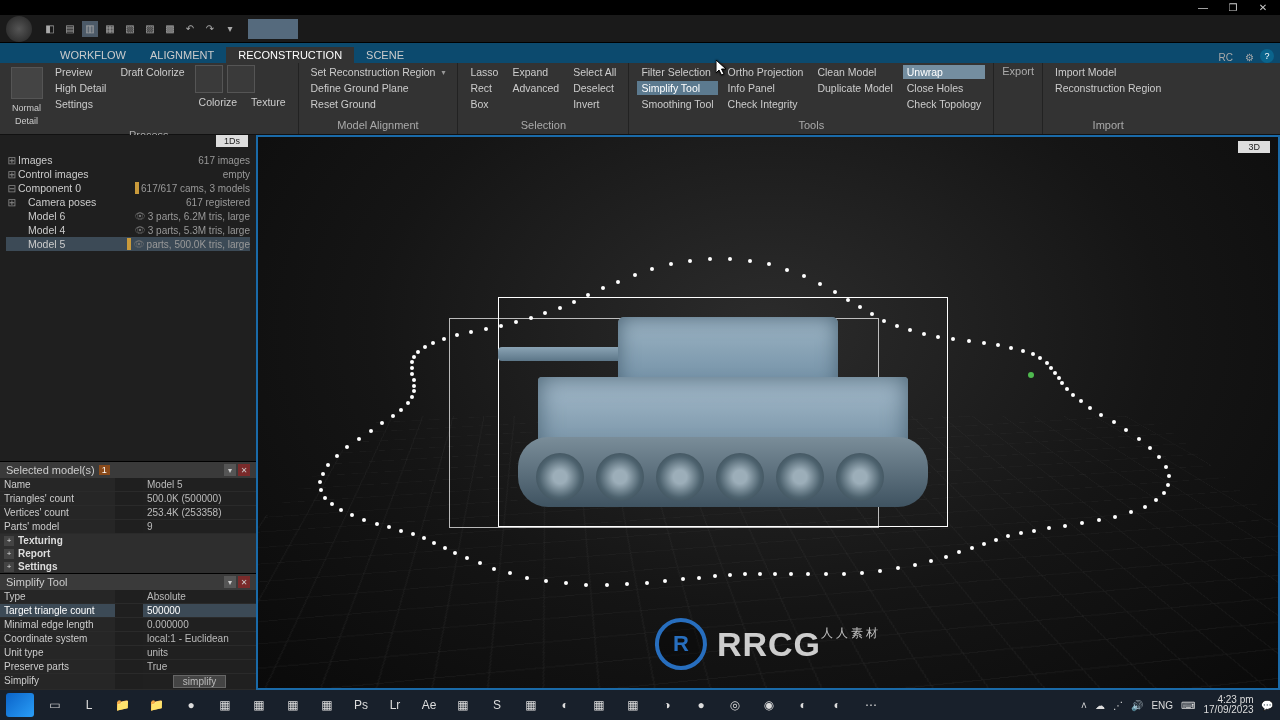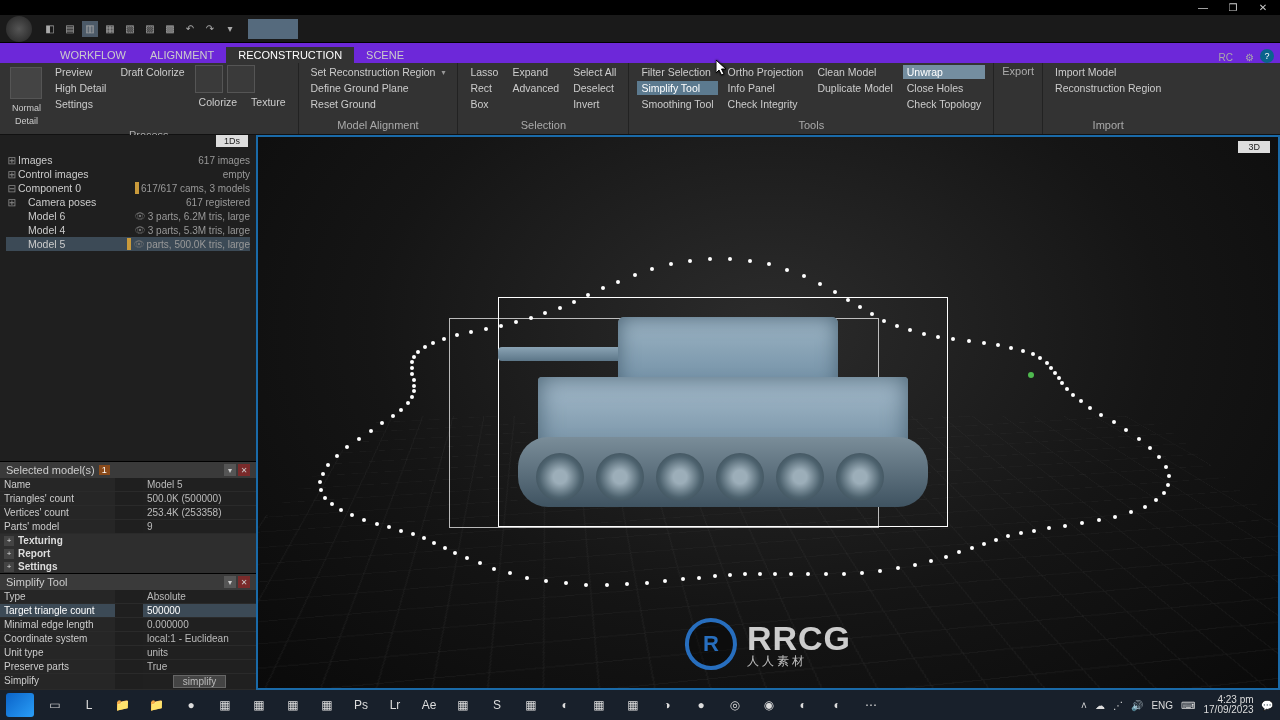--- a/index.html
+++ b/index.html
@@ -10,21 +10,21 @@
 .titlebar .sysbtn { width:30px; height:13px; display:flex; align-items:center; justify-content:center; color:#ccc; font-size:10px; }
 
 
 .quickbar { height:28px; background:#1a1a1a; display:flex; align-items:center; padding:0 6px; gap:4px; border-bottom:1px solid #000;}
 .quickbar .logo { width:26px; height:26px; background:radial-gradient(circle,#555,#222); border-radius:50%; margin-right:6px; }
 .quickbar .qbtn { width:16px; height:16px; display:flex; align-items:center; justify-content:center; font-size:10px; color:#aaa; }
 .quickbar .qbtn.sel{ background:#4c5a68; }
 .quickbar .tabstub { width:50px; height:20px; background:#556a7d; margin-left:6px; }
 
 
-.maintabs { height:20px; background:#6d28d9; display:flex; padding-left:48px; align-items:flex-end; }
+.maintabs { height:20px; background:#0c4a6e; display:flex; padding-left:48px; align-items:flex-end; }
 .maintabs .tab { padding:2px 12px; font-size:11px; color:#ccc; }
 .maintabs .tab.active { background:#333; color:#fff; }
 .maintabs .spacer { flex:1; }
 .maintabs .rc { font-size:10px; padding:0 6px; color:#aaa; }
 .maintabs .helpicon { width:14px;height:14px;border-radius:50%;background:#0a648c;color:#fff;display:flex;align-items:center;justify-content:center;font-size:9px;margin-right:6px;}
 
 
 .ribbon { height:72px; background:#333; display:flex; border-bottom:1px solid #111;}
 .ribbongroup { display:flex; flex-direction:column; padding:0 8px; border-right:1px solid #222; }
 .ribbonrows { flex:1; display:flex; gap:6px; padding-top:2px;}
@@ -80,21 +80,21 @@
 .hull{position:absolute;left:30px;top:60px;width:370px;height:80px;background:linear-gradient(#a6bccc,#728ea2);border-radius:4px;box-shadow:inset 0 0 25px #4a6374;}
 .tracks{position:absolute;left:10px;top:120px;width:410px;height:70px;background:linear-gradient(#7a8d99,#3f5361);border-radius:30px;}
 .wheel{position:absolute;bottom:6px;width:48px;height:48px;border-radius:50%;background:radial-gradient(circle,#9caeb9 20%,#4e636f 60%,#2e3d46);}
 .camerapath{position:absolute;inset:0;pointer-events:none;}
 .dot{position:absolute;width:4px;height:4px;background:#fff;border-radius:50%;}
 .gdot{position:absolute;width:6px;height:6px;background:#4fb94f;border-radius:50%;}
 
 
 .watermark{position:absolute;left:50%;bottom:18px;transform:translateX(-50%);display:flex;align-items:center;gap:10px;opacity:.88;}
 .wmlogo{width:52px;height:52px;border-radius:50%;border:4px solid #2b7bd6;display:flex;align-items:center;justify-content:center;color:#2b7bd6;font-weight:900;font-size:22px;background:rgba(0,0,0,.35);}
-.wmtext{display:flex;flex-direction:column;line-height:1;}
+.wmtext{display:flex;flex-direction:row;line-height:1;}
 .wmbig{font-size:34px;font-weight:800;color:#e7e7e7;letter-spacing:1px;}
 .wmsmall{font-size:12px;color:#d6d6d6;letter-spacing:3px;}
 
 
 .taskbar { position:absolute; bottom:0; left:0; right:0; height:30px; background:#18202b; display:flex; align-items:center; padding:0 6px; gap:8px;}
 .tb { width:26px;height:22px; display:flex;align-items:center;justify-content:center;font-size:12px;color:#ddd;}
 .tb.win{background:linear-gradient(135deg,#0a63c9,#2a9ef7);width:28px;height:24px;border-radius:3px;}
 .sys { margin-left:auto; display:flex; align-items:center; gap:8px; font-size:10px; color:#ddd;}
 .clock{display:flex;flex-direction:column;align-items:flex-end;line-height:1.05;font-size:10px;}
 .cursor{position:absolute;width:12px;height:16px;pointer-events:none;}
@@ -132,21 +132,21 @@
   <div class="spacer"></div>
   <div class="rc">RC</div>
   <div class="rc">⚙</div>
   <div class="helpicon">?</div>
 </div>
 
 <div class="ribbon">
 
   <div class="ribbongroup">
     <div class="ribbonrows">
-      <div class="ribcol" style="">
+      <div class="ribcol" style="align-items:center;">
         <div class="bigicon"></div>
         <div class="ribitem" style="flex-direction:column;line-height:1;font-size:9px;">
           <span>Normal</span>
             <span>Detail</span>
         </div>
       </div>
       <div class="ribcol">
         <div class="ribitem">Preview</div>
         <div class="ribitem">High Detail</div>
         <div class="ribitem">Settings</div>

